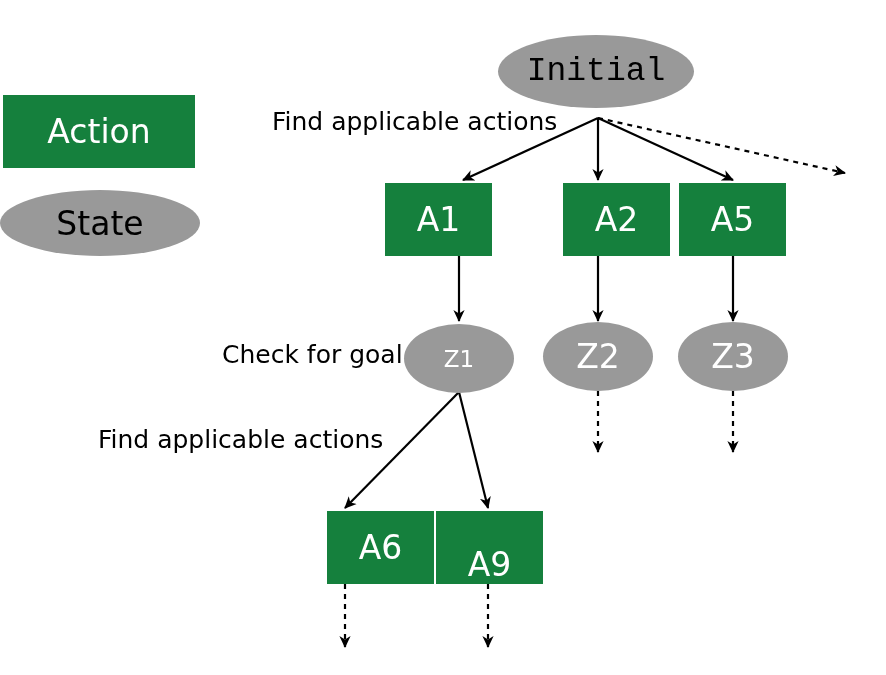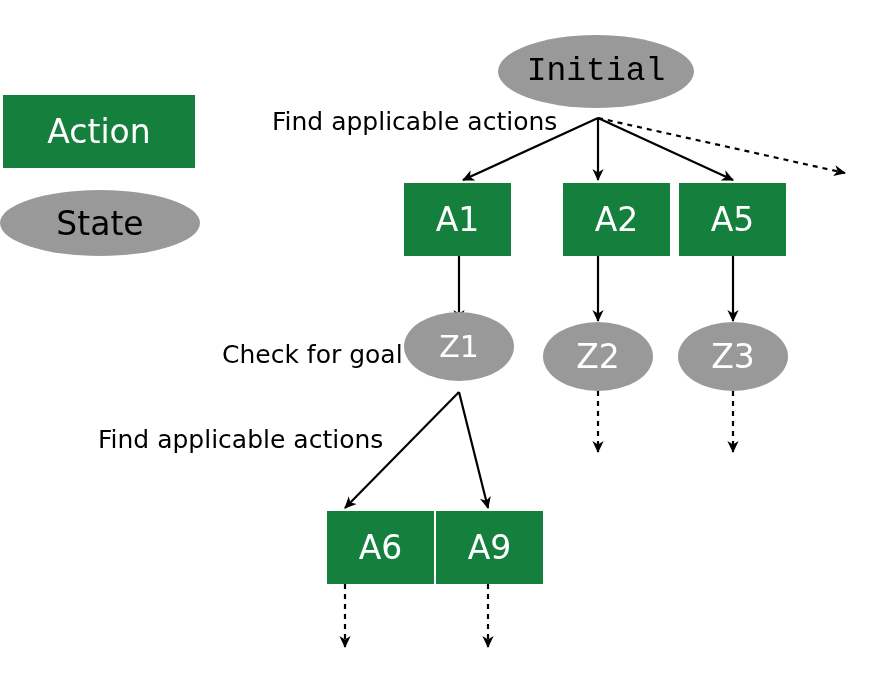--- a/index.html
+++ b/index.html
@@ -98,40 +98,40 @@
   <div class="label" style="left:272px; top:109px; font-size:25px;">Find applicable actions</div>
 
   <div class="label" style="left:222px; top:342px; font-size:25px;">Check for goal</div>
 
   <div class="label" style="left:98px; top:427px; font-size:25px;">Find applicable actions</div>
 
   <div class="node node-state node-state-dark-label" style="left:498px; top:35px; width:196px; height:73px; font-size:33px;font-family:Liberation Mono, monospace;">
     <span>Initial</span>
   </div>
 
-  <div class="node node-action" style="left:404px; top:183px; width:107px; height:73px; font-size:33px;">
+  <div class="node node-action" style="left:385px; top:183px; width:107px; height:73px; font-size:33px;">
     <span>A1</span>
   </div>
   <div class="node node-action" style="left:544px; top:183px; width:107px; height:73px; font-size:33px;margin-left:19px;">
     <span>A2</span>
   </div>
   <div class="node node-action" style="left:679px; top:183px; width:107px; height:73px; font-size:33px;">
     <span>A5</span>
   </div>
 
-  <div class="node node-state" style="left:404px; top:312px; width:110px; height:69px; font-size:30px;align-items:center;">
+  <div class="node node-state" style="left:404px; top:324px; width:110px; height:69px; font-size:23px;align-items:center;">
     <span>Z1</span>
   </div>
   <div class="node node-state" style="left:543px; top:322px; width:110px; height:69px; font-size:33px;">
     <span>Z2</span>
   </div>
   <div class="node node-state" style="left:678px; top:322px; width:110px; height:69px; font-size:33px;">
     <span>Z3</span>
   </div>
 
   <div class="node node-action" style="left:291px; top:511px; width:107px; height:73px; font-size:33px;margin-left:36px;">
     <span>A6</span>
   </div>
-  <div class="node node-action" style="left:436px; top:511px; width:107px; height:73px; font-size:33px;">
+  <div class="node node-action" style="left:436px; top:511px; width:107px; height:73px; font-size:33px;align-items:flex-end;">
     <span>A9</span>
   </div>
 
 </div>
 
 </body></html>

